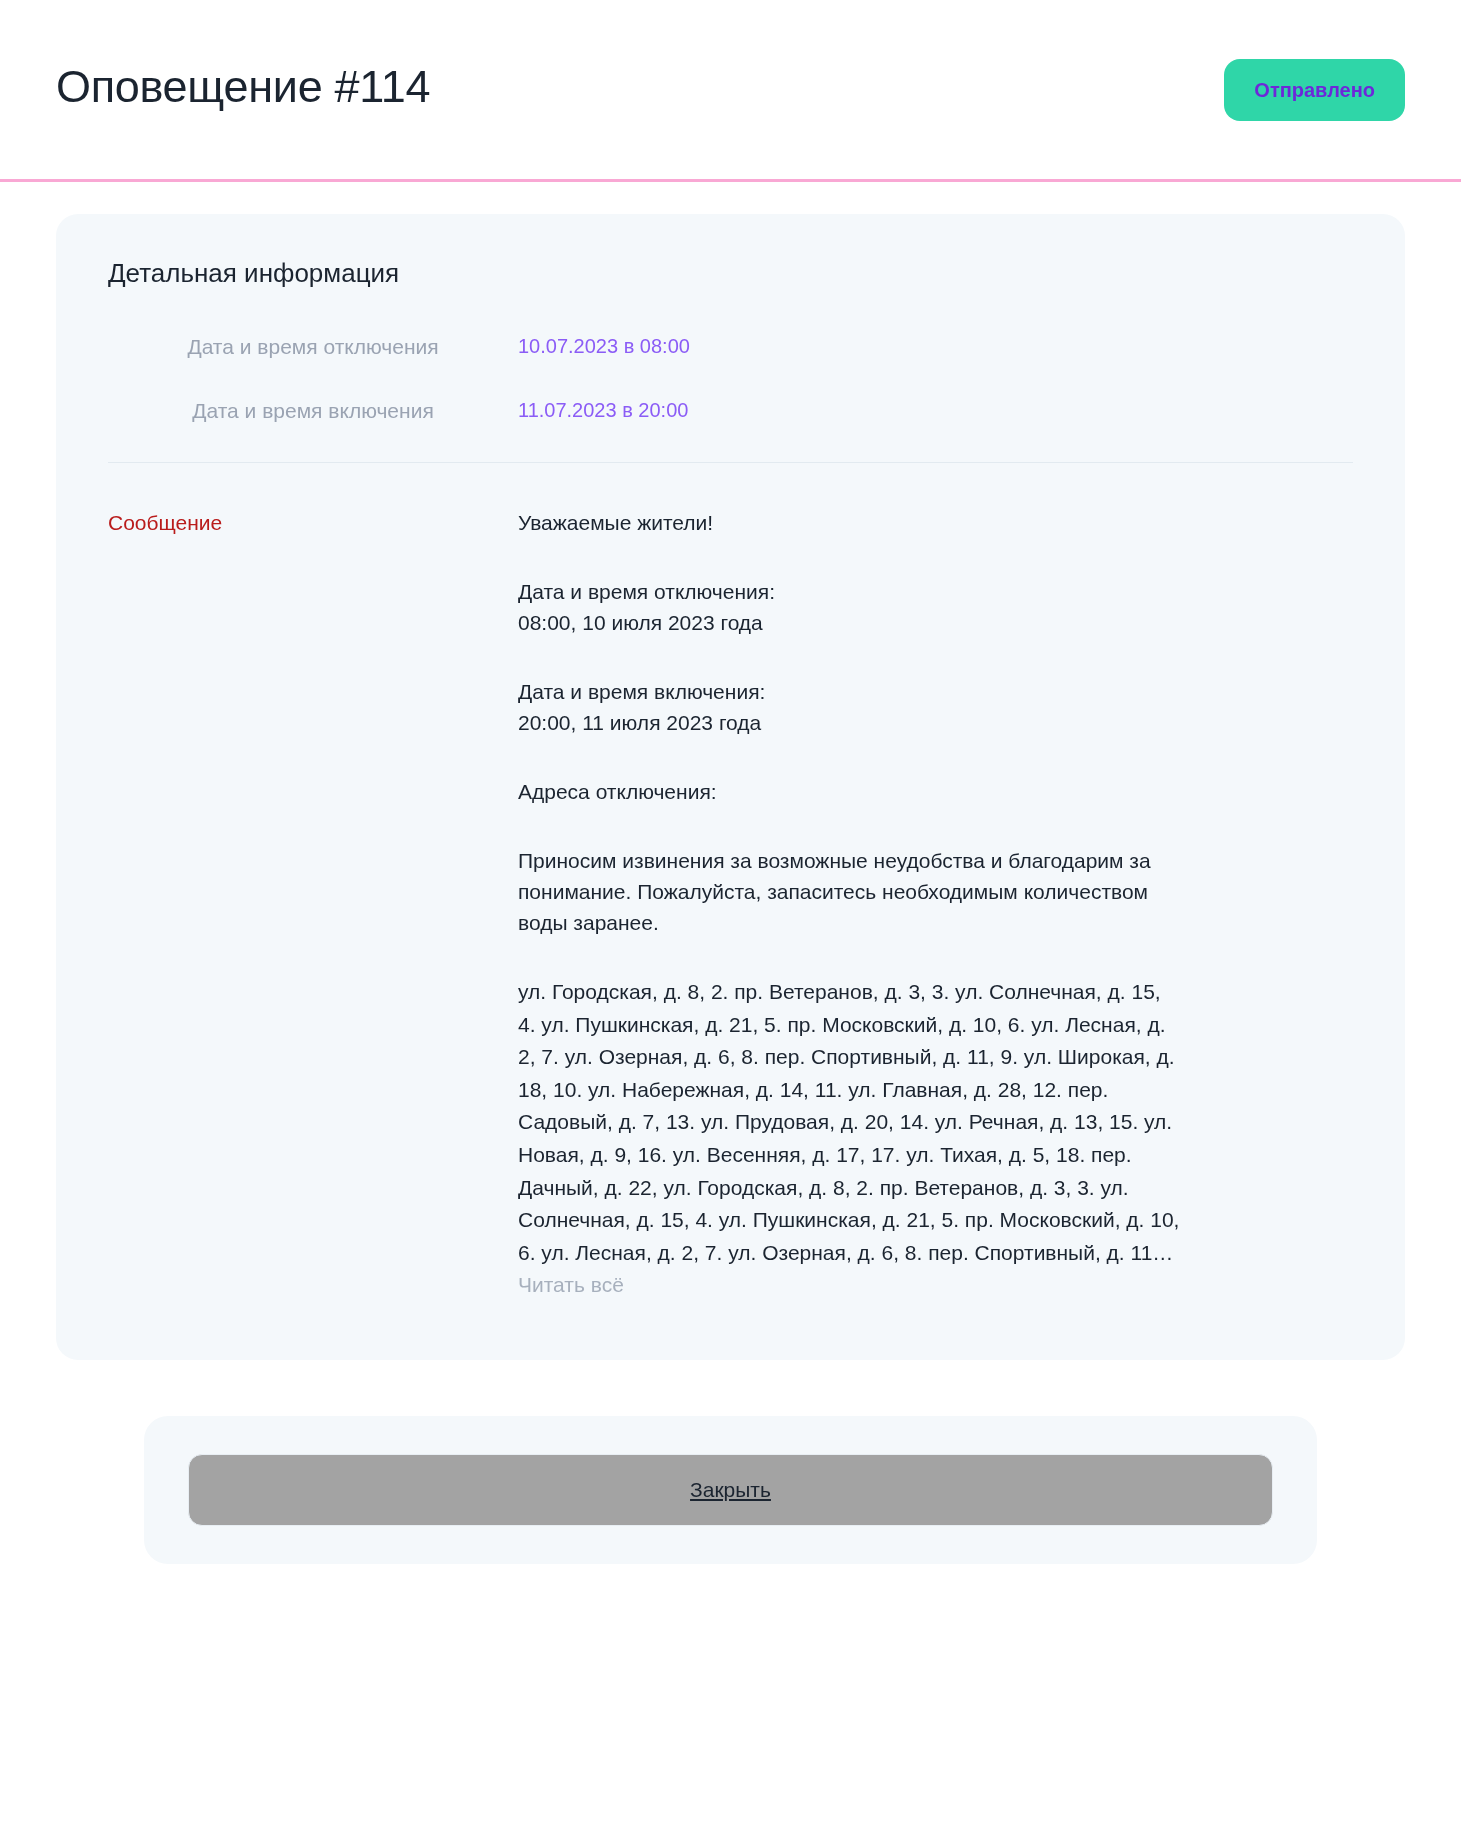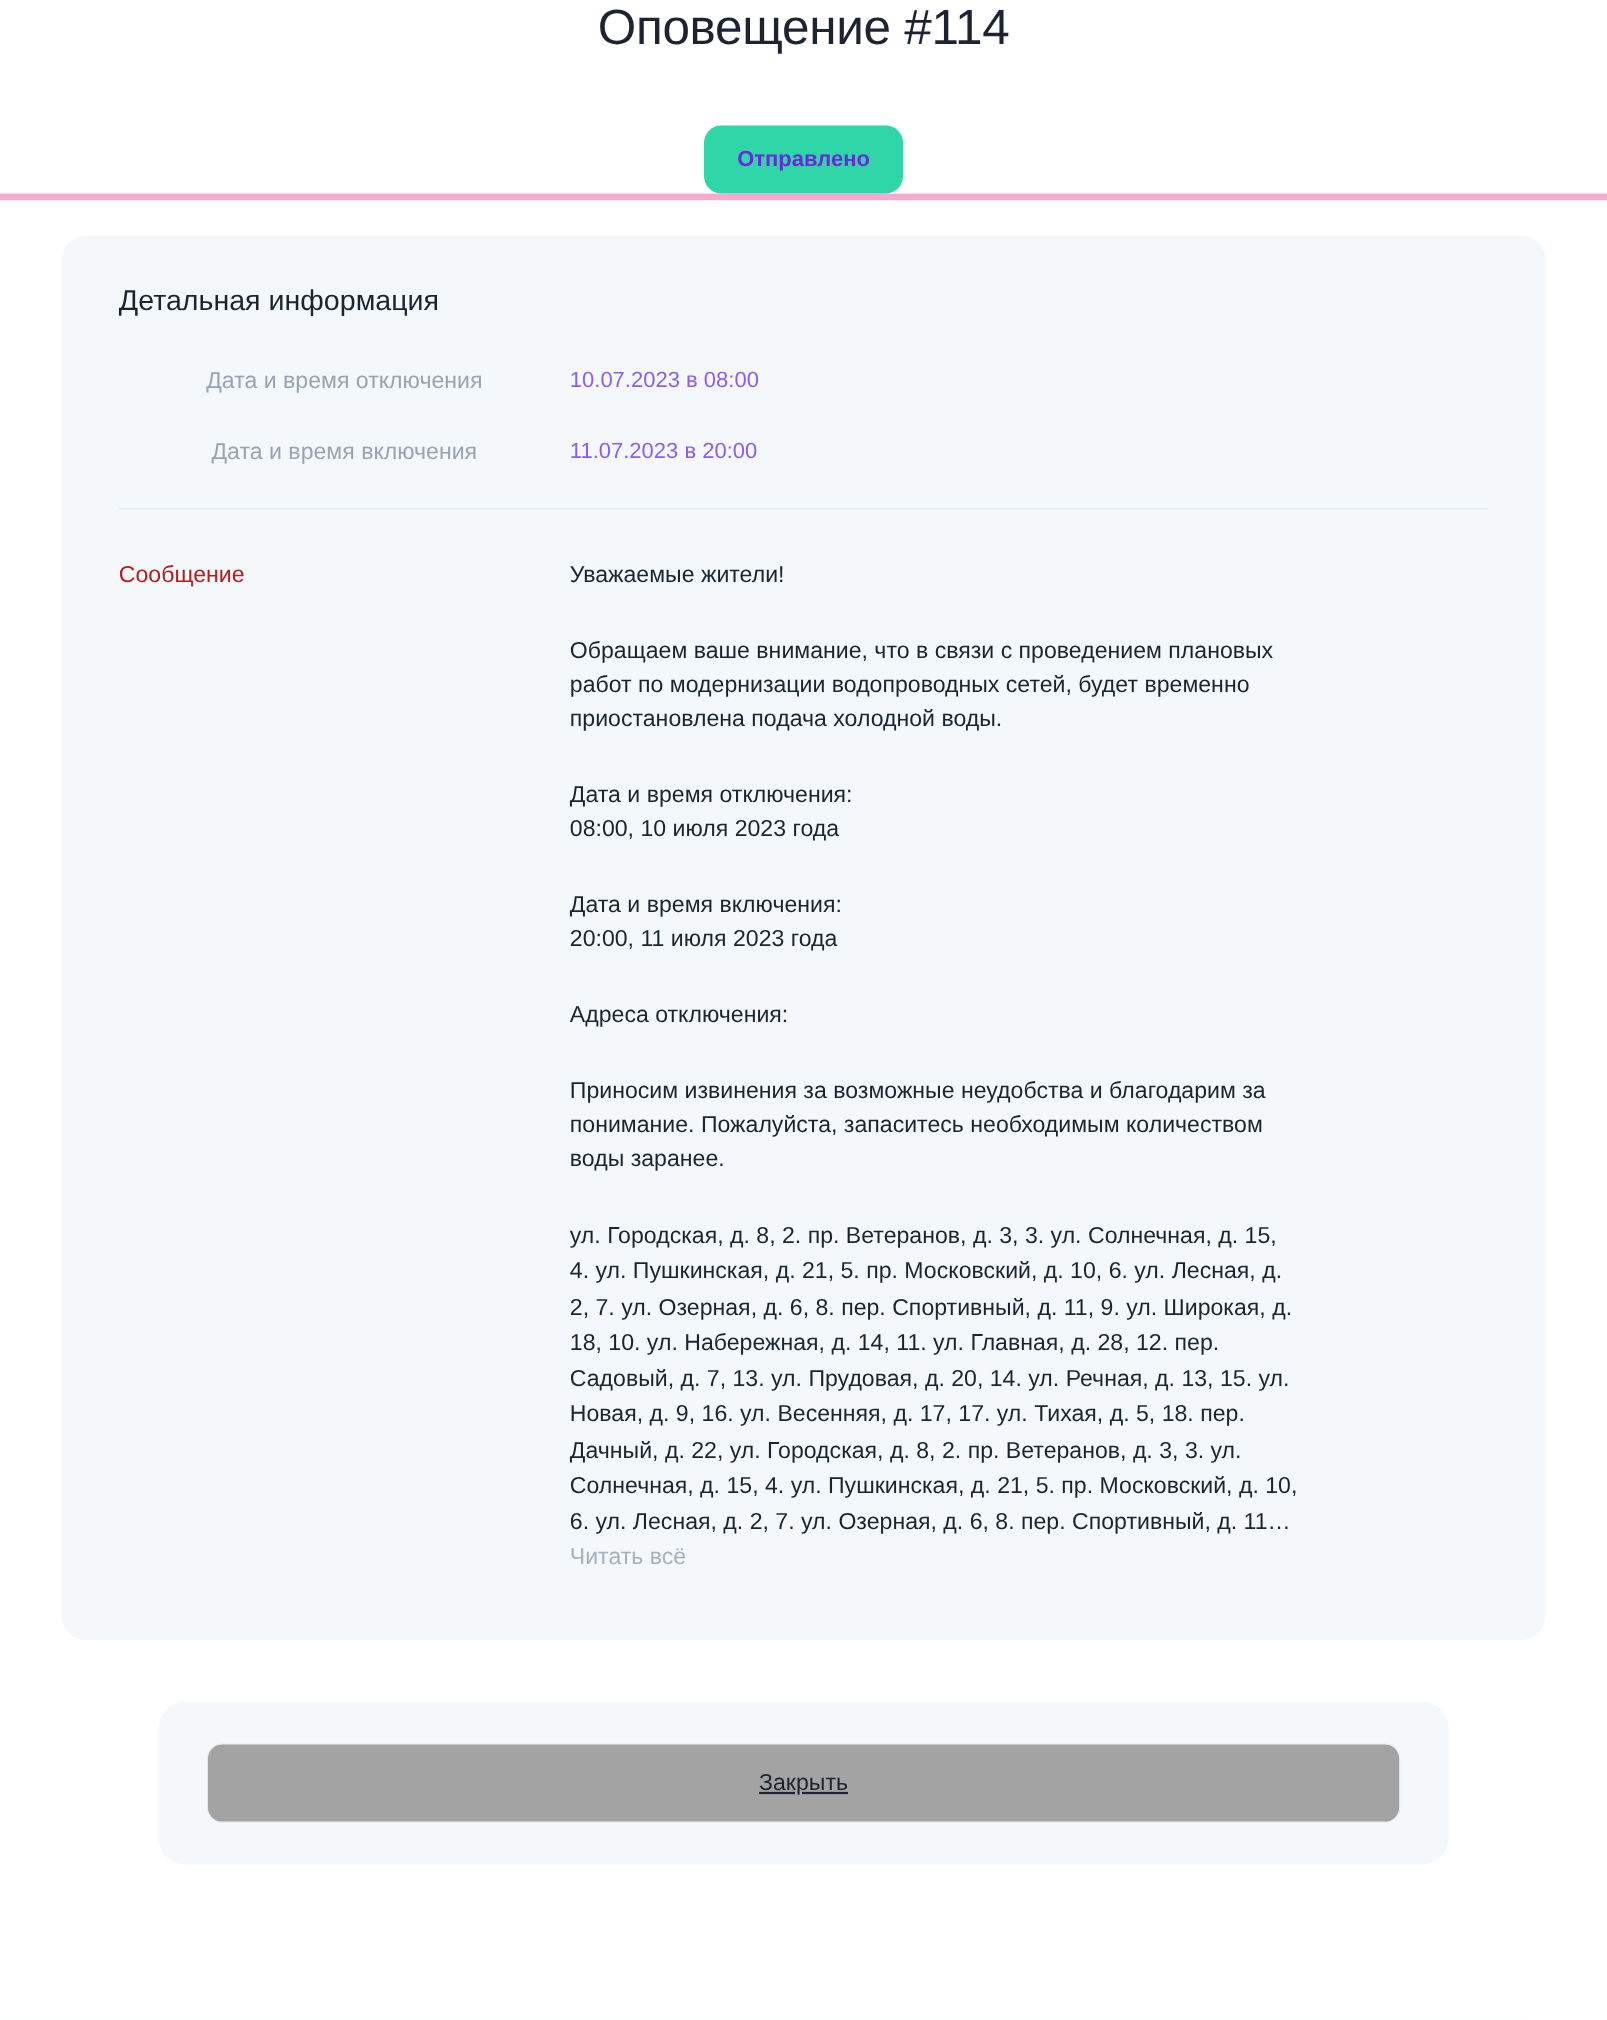--- a/index.html
+++ b/index.html
@@ -24,22 +24,21 @@
     position: relative;
   }
   
   .header {
     height: 182px;
     box-sizing: border-box;
     padding: 0 56px 0 56px;
     display: flex;
     align-items: center;
     justify-content: space-between;
-    border-bottom: 6px solid #f9a8d4;
-    flex-direction: column;
+    border-bottom: 3px solid #f9a8d4;
   }
   .page-title {
     font-size: 45px;
     line-height: 1.1;
     font-weight: 400;
     color: #1b2430;
     letter-spacing: -0.3px;
     margin: 0;
     padding-bottom: 6px;
   }
@@ -175,21 +174,20 @@
       </div>
 
       <div class="divider"></div>
 
       <div class="message-row">
         <div class="message-label">Сообщение</div>
         <div class="message-body">
 
           <p class="msg-para">Уважаемые жители!</p>
 
-          <p class="msg-para">Обращаем ваше внимание, что в связи с проведением плановых работ по модернизации водопроводных сетей, будет временно приостановлена подача холодной воды.</p>
 
           <p class="msg-para">
             <span>Дата и время отключения:</span><br>
             <span>08:00, 10 июля 2023 года</span>
           </p>
 
           <p class="msg-para">
             <span>Дата и время включения:</span><br>
             <span>20:00, 11 июля 2023 года</span>
           </p>

